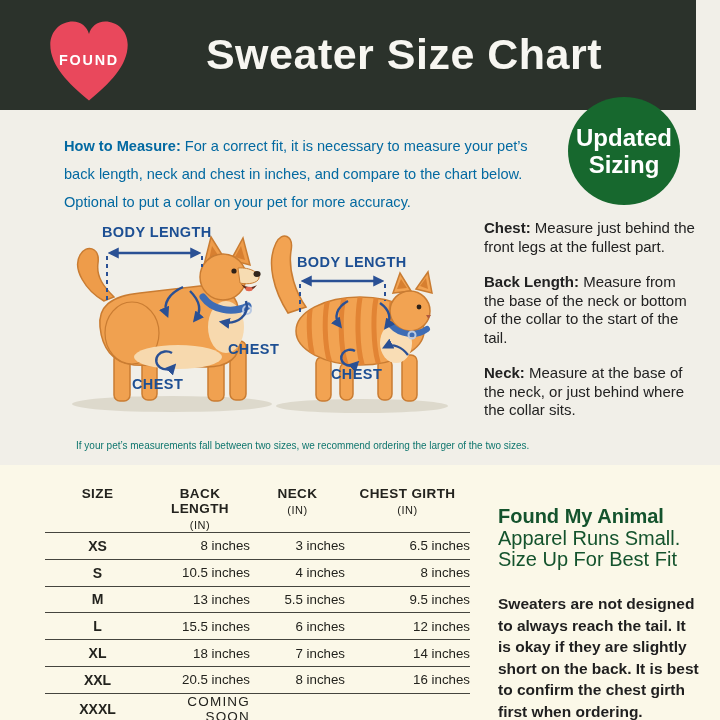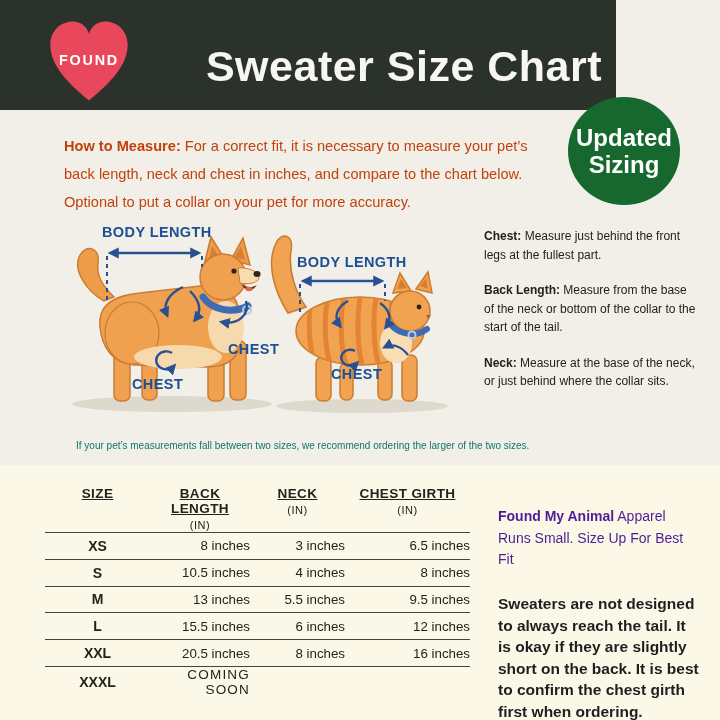--- a/index.html
+++ b/index.html
@@ -1,67 +1,67 @@
 <!DOCTYPE html>
 <html><head>
 <meta charset="utf-8">
 <style>
   * { margin:0; padding:0; box-sizing:border-box; }
   html,body { width:720px; height:720px; }
   body { font-family:"Liberation Sans", sans-serif; }
   .page { position:relative; width:720px; height:720px; overflow:hidden; background:#f1efe8; }
 
   
-  .header { position:absolute; left:0; top:0; width:616px; height:110px; background:#2b322b; }
+  .header { position:absolute; left:0; top:0; width:696px; height:110px; background:#2b322b; }
   .logo-heart { position:absolute; left:44px; top:16px; width:90px; height:90px; }
   .title { position:absolute; left:0; top:30px; width:720px; text-align:center; padding-left:88px;
-           color:#f7f6f1; font-size:43px; font-weight:bold; letter-spacing:.5px;margin-top:12px; }
+           color:#f7f6f1; font-size:43px; font-weight:bold; letter-spacing:.5px; }
 
   
   .badge { position:absolute; left:568px; top:97px; width:112px; height:108px; border-radius:50%;
            background:#17682e; color:#fff; display:flex; flex-direction:column; align-items:center;
            justify-content:center; font-weight:bold; font-size:24px; line-height:27px; z-index:5; }
 
   
-  .howto { position:absolute; left:64px; top:132px; width:478px; font-size:14.6px; line-height:28px; color:#c2410c; }
+  .howto { position:absolute; left:64px; top:132px; width:478px; font-size:14.6px; line-height:28px; color:#0369a1; }
   .howto b { font-weight:bold; }
 
   
   .diagram-svg { position:absolute; left:60px; top:215px; width:410px; height:205px; }
   .dlabel { position:absolute; color:#1d4f93; font-weight:bold; font-size:14.5px; letter-spacing:.4px; white-space:nowrap; }
   .lbl-dog-bl  { left:102px; top:224px; }
   .lbl-cat-bl  { left:297px; top:254px; }
   .lbl-dog-ch1 { left:228px; top:341px; }
   .lbl-dog-ch2 { left:132px; top:376px; }
   .lbl-cat-ch  { left:331px; top:366px; }
 
   
-  .instructions { position:absolute; left:484px; top:219px; width:212px; font-size:12px; line-height:18.5px; color:#222;margin-top:8px; }
+  .instructions { position:absolute; left:484px; top:219px; width:212px; font-size:15px; line-height:18.5px; color:#222; }
   .instructions p { margin-bottom:17px; }
   .instructions b { font-weight:bold; }
 
   
   .between-note { position:absolute; left:76px; top:440px; font-size:10px; color:#0f766e; white-space:nowrap; }
 
   
   .table-section { position:absolute; left:0; top:465px; width:720px; height:255px; background:#fbf8e8; }
 
   .size-table { position:absolute; left:45px; top:13px; width:425px; color:#23231e; }
   .t-head { display:grid; grid-template-columns:105px 100px 95px 125px; height:54px; text-align:center; }
   .t-head .hc { display:flex; flex-direction:column; align-items:center; padding-top:8px; }
-  .hlabel { font-weight:bold; font-size:13.5px; letter-spacing:.4px;text-decoration:underline; }
+  .hlabel { font-weight:bold; font-size:13.5px; letter-spacing:.4px; }
   .hsub { font-size:11px; margin-top:3px; letter-spacing:.5px; }
   .t-row { display:grid; grid-template-columns:105px 100px 95px 125px; height:26.8px;
            border-top:1.5px solid #45453e; align-items:center; text-align:center; }
   .t-row .c-size { font-weight:bold; font-size:14px; }
   .t-row .c-val { font-size:13.3px;text-align:right; }
   .t-row .c-soon { font-size:13.5px; letter-spacing:1.2px; }
 
   
-  .fit-note { position:absolute; left:498px; top:41px; width:202px; font-size:14px; line-height:21.5px; color:#4c1d95; }
+  .fit-note { position:absolute; left:498px; top:41px; width:202px; font-size:20px; line-height:21.5px; color:#14532d; }
   .fit-note b { font-weight:bold; }
   .sweater-note { position:absolute; left:498px; top:128px; width:202px; font-size:15.5px; line-height:21.5px;
                   font-weight:bold; color:#1f1f1f; }
 </style>
 </head>
 <body>
 
 <div class="page">
 
   <div class="header">
@@ -217,20 +217,26 @@
         <div class="c-val">5.5 inches</div>
         <div class="c-val">9.5 inches</div>
       </div>
       <div class="t-row">
         <div class="c-size">L</div>
         <div class="c-val">15.5 inches</div>
         <div class="c-val">6 inches</div>
         <div class="c-val">12 inches</div>
       </div>
       <div class="t-row">
+        <div class="c-size">XL</div>
+        <div class="c-val">18 inches</div>
+        <div class="c-val">7 inches</div>
+        <div class="c-val">14 inches</div>
+      </div>
+      <div class="t-row">
         <div class="c-size">XXL</div>
         <div class="c-val">20.5 inches</div>
         <div class="c-val">8 inches</div>
         <div class="c-val">16 inches</div>
       </div>
       <div class="t-row">
         <div class="c-size">XXXL</div>
         <div class="c-val c-soon">COMING SOON</div>
         <div class="c-val"></div>
         <div class="c-val"></div>

